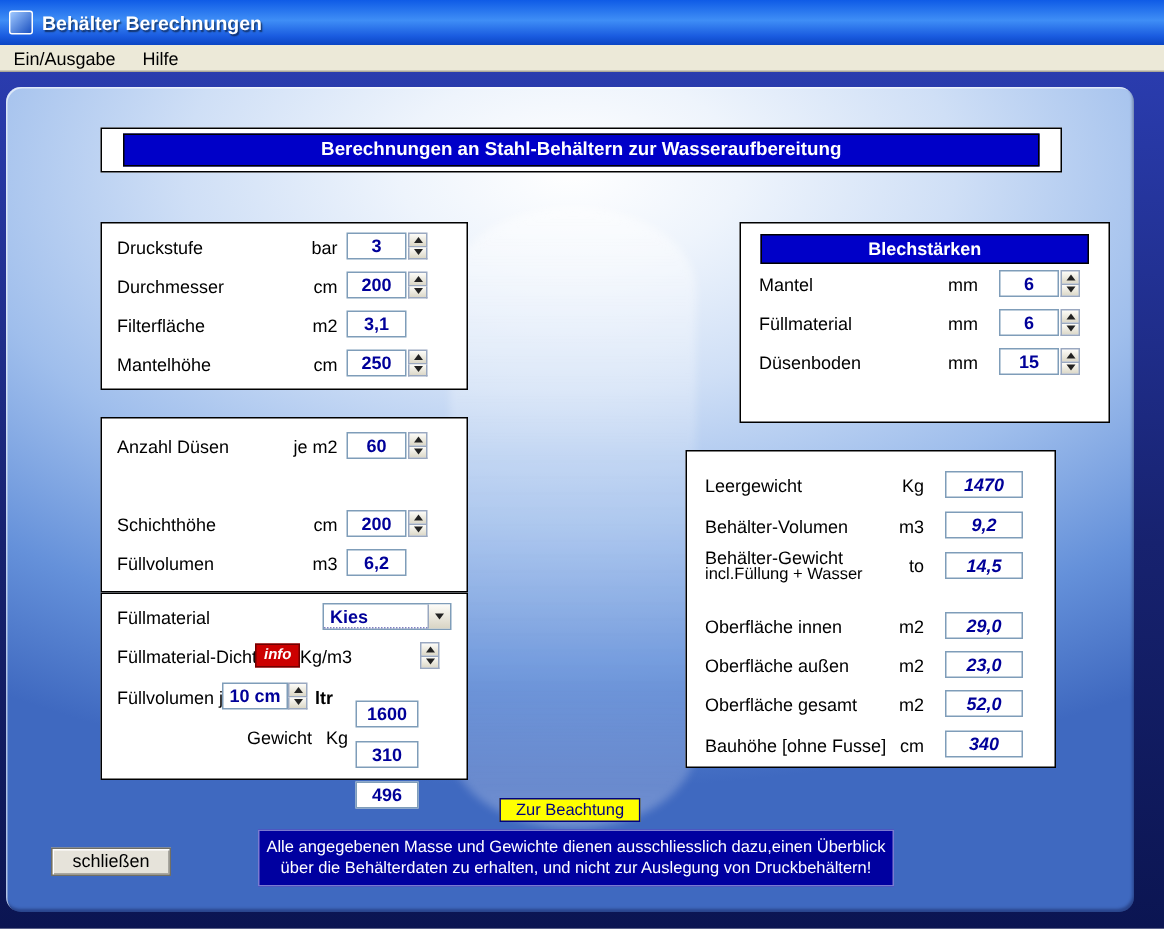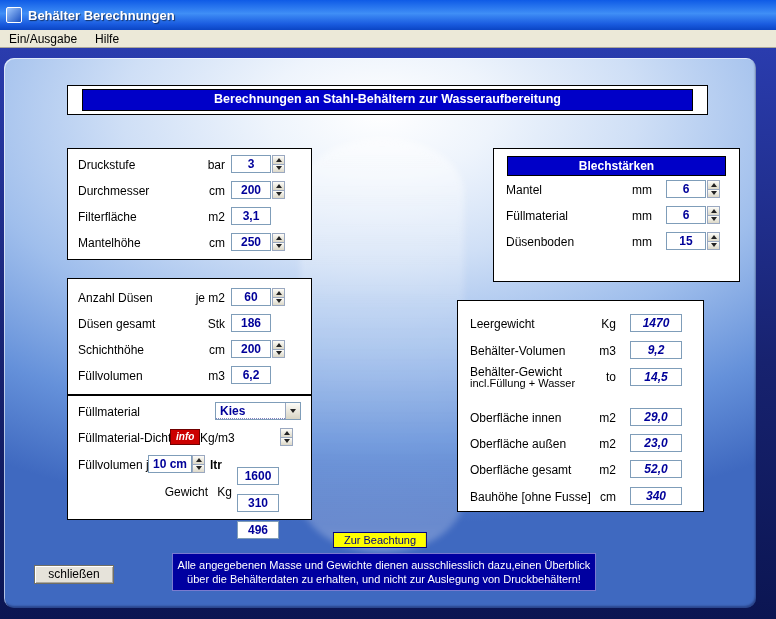--- a/index.html
+++ b/index.html
@@ -201,25 +201,20 @@
       <div class="grp" style="left:63px; top:220px; width:245px; height:117px;">
         <div class="row" style="top:9px">
           <span class="lbl">Anzahl Düsen</span>
           <span class="unit u-left">je m2</span>
           <span class="val v-left">60</span>
           <span class="spin s-left">
               <span class="sbtn up"></span>
               <span class="sbtn dn"></span>
             </span>
         </div>
-        <div class="row" style="top:35px">
-          <span class="lbl">Düsen gesamt</span>
-          <span class="unit u-left">Stk</span>
-          <span class="val v-left ro">186</span>
-        </div>
         <div class="row" style="top:61px">
           <span class="lbl">Schichthöhe</span>
           <span class="unit u-left">cm</span>
           <span class="val v-left">200</span>
           <span class="spin s-left">
               <span class="sbtn up"></span>
               <span class="sbtn dn"></span>
             </span>
         </div>
         <div class="row" style="top:87px">

